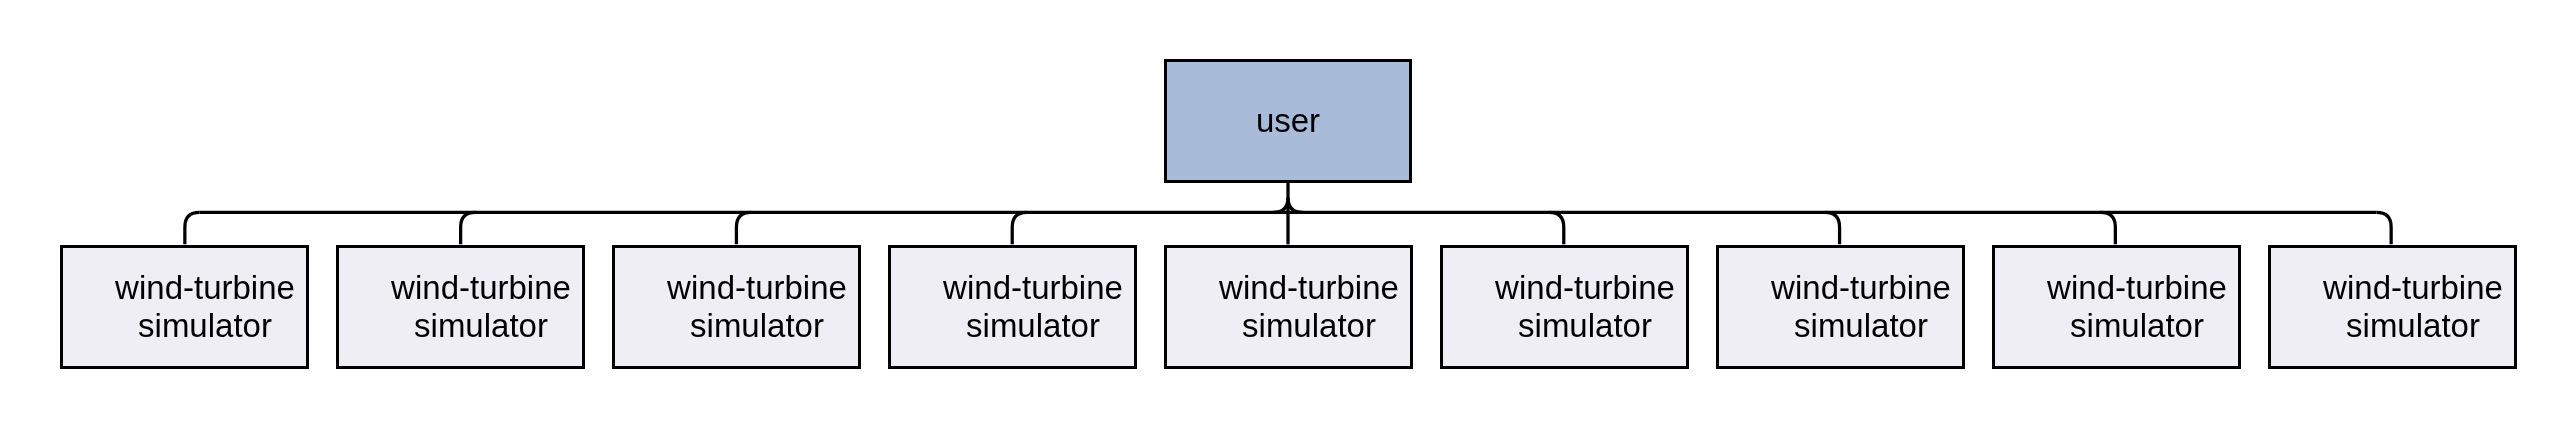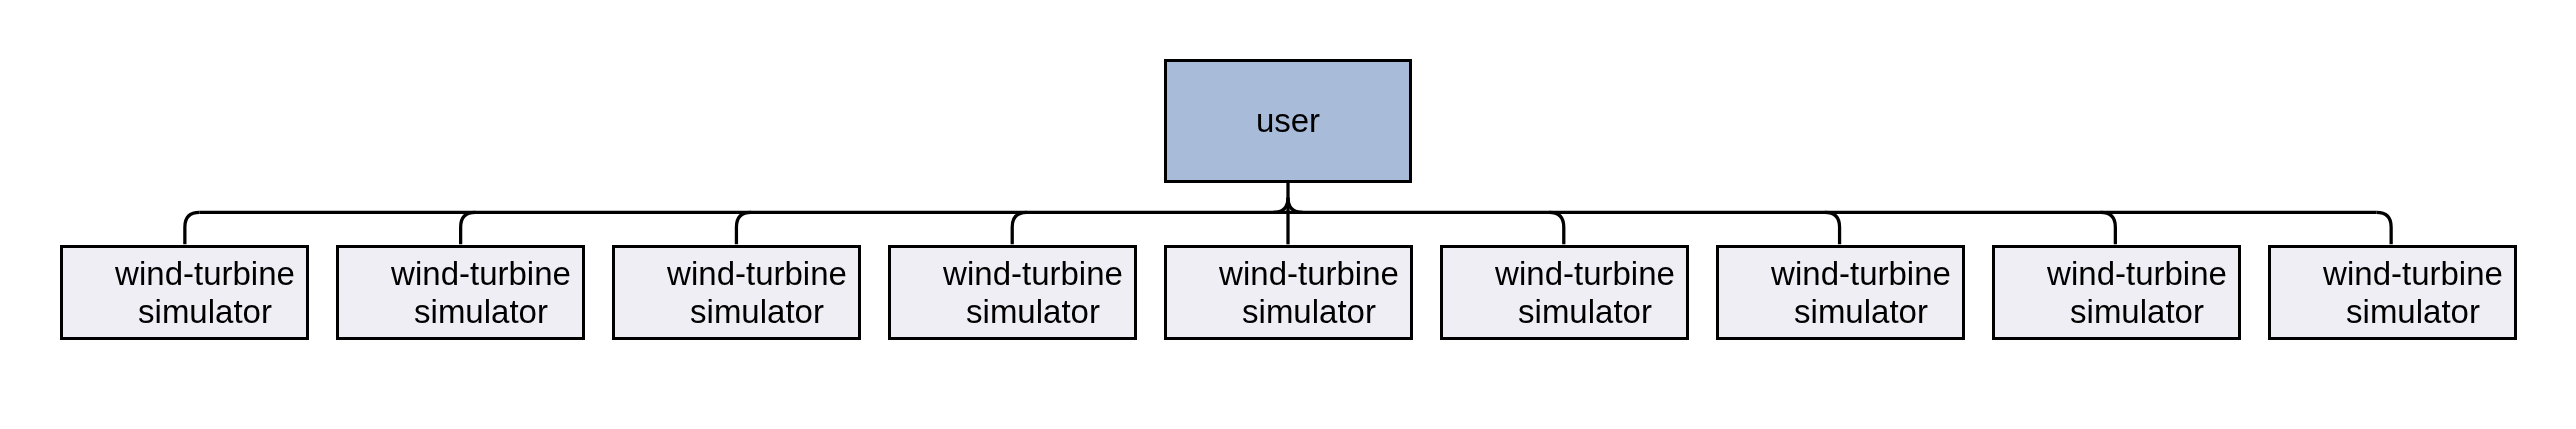--- a/index.html
+++ b/index.html
@@ -50,21 +50,21 @@
     top: 59px;
     width: 248px;
     height: 124px;
     background: var(--root-fill);
     font-size: 33px;
     line-height: 38px;
   }
   .node-child {
     top: 245px;
     width: 249px;
-    height: 95px;
+    height: 124px;
     background: var(--child-fill);
     font-size: 33px;
     line-height: 38px;
     padding-left: 41px;
   }
 </style>
 </head>
 <body>
 
 <div class="canvas">

